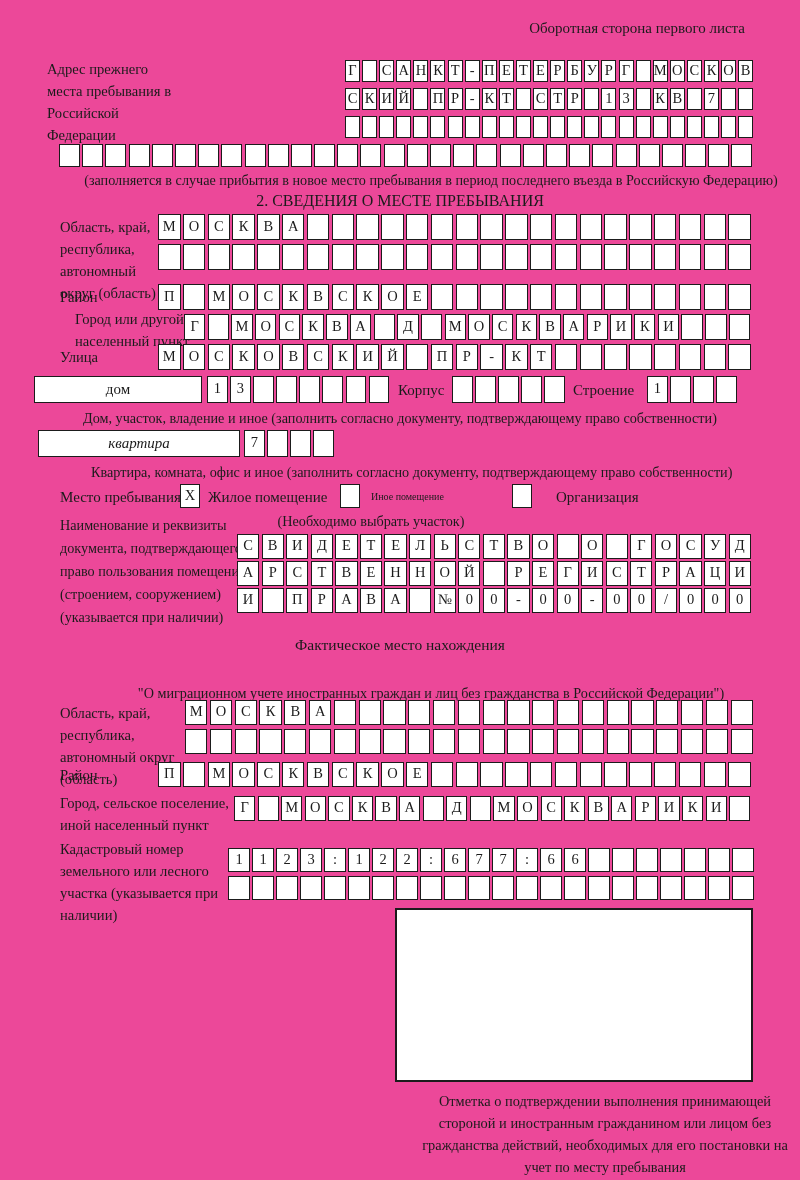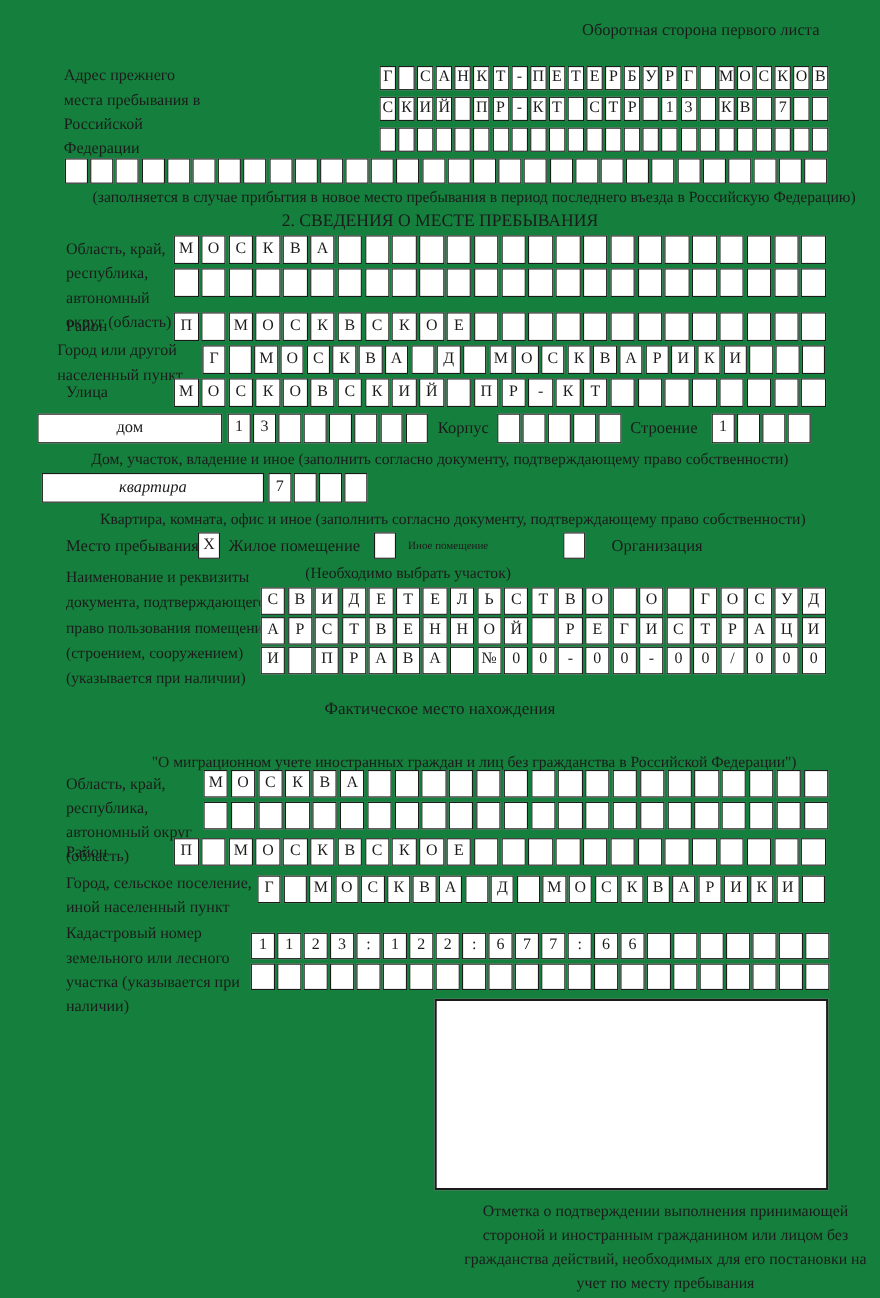--- a/index.html
+++ b/index.html
@@ -1,17 +1,17 @@
 <!DOCTYPE html>
 <html><head>
 <meta charset="utf-8">
 <style>
   html,body{margin:0;padding:0;background:#fff;}
   .page{
-    position:relative;width:800px;height:1180px;background:#15803d;
+    position:relative;width:800px;height:1180px;background:#ec4899;
     font-family:"Liberation Serif","DejaVu Serif",serif;color:#1b1b1b;overflow:hidden;
   }
   .lbl{position:absolute;font-size:14.6px;line-height:22px;}
   .cap{position:absolute;font-size:14.2px;text-align:center;line-height:20px;padding-left:31px;}
   .ttl{position:absolute;left:0;width:100%;text-align:center;font-weight:normal;font-size:16px;}
   .boxrow{position:absolute;display:flex;gap:var(--g,2px);}
   .cbox{
     box-sizing:border-box;flex:0 0 var(--bw);width:var(--bw);height:var(--bh);
     border:1.6px solid #1b1b1b;text-align:center;font-size:14.5px;
     line-height:calc(var(--bh) - 4px);background:#fff;
@@ -23,21 +23,21 @@
   .markbox{position:absolute;box-sizing:border-box;border:2px solid #1b1b1b;background:#fff;}
   .hdr{position:absolute;font-size:15px;}
 </style>
 </head>
 <body>
 
 <div class="page">
 
   <div class="hdr" style="top:20px;right:55px;">Оборотная сторона первого листа</div>
 
-  <div class="lbl" style="left:58px;top:58px;width:128px;">Адрес прежнего места пребывания в Российской Федерации</div>
+  <div class="lbl" style="left:47px;top:58px;width:128px;">Адрес прежнего места пребывания в Российской Федерации</div>
   <div class="boxrow" style="left:345px;top:60px;--bw:15px;--bh:22px;--g:2.1px;">
       <span class="cbox">Г</span>
       <span class="cbox"></span>
       <span class="cbox">С</span>
       <span class="cbox">А</span>
       <span class="cbox">Н</span>
       <span class="cbox">К</span>
       <span class="cbox">Т</span>
       <span class="cbox">-</span>
       <span class="cbox">П</span>
@@ -220,21 +220,21 @@
       <span class="cbox"></span>
       <span class="cbox"></span>
       <span class="cbox"></span>
       <span class="cbox"></span>
       <span class="cbox"></span>
       <span class="cbox"></span>
       <span class="cbox"></span>
       <span class="cbox"></span>
     </div>
 
-  <div class="lbl" style="left:52px;top:308px;width:124px;">Город или другой населенный пункт</div>
+  <div class="lbl" style="left:75px;top:308px;width:124px;">Город или другой населенный пункт</div>
   <div class="boxrow" style="left:184px;top:314px;--bw:21.4px;--bh:26px;--g:2.3px;">
       <span class="cbox">Г</span>
       <span class="cbox"></span>
       <span class="cbox">М</span>
       <span class="cbox">О</span>
       <span class="cbox">С</span>
       <span class="cbox">К</span>
       <span class="cbox">В</span>
       <span class="cbox">А</span>
       <span class="cbox"></span>

